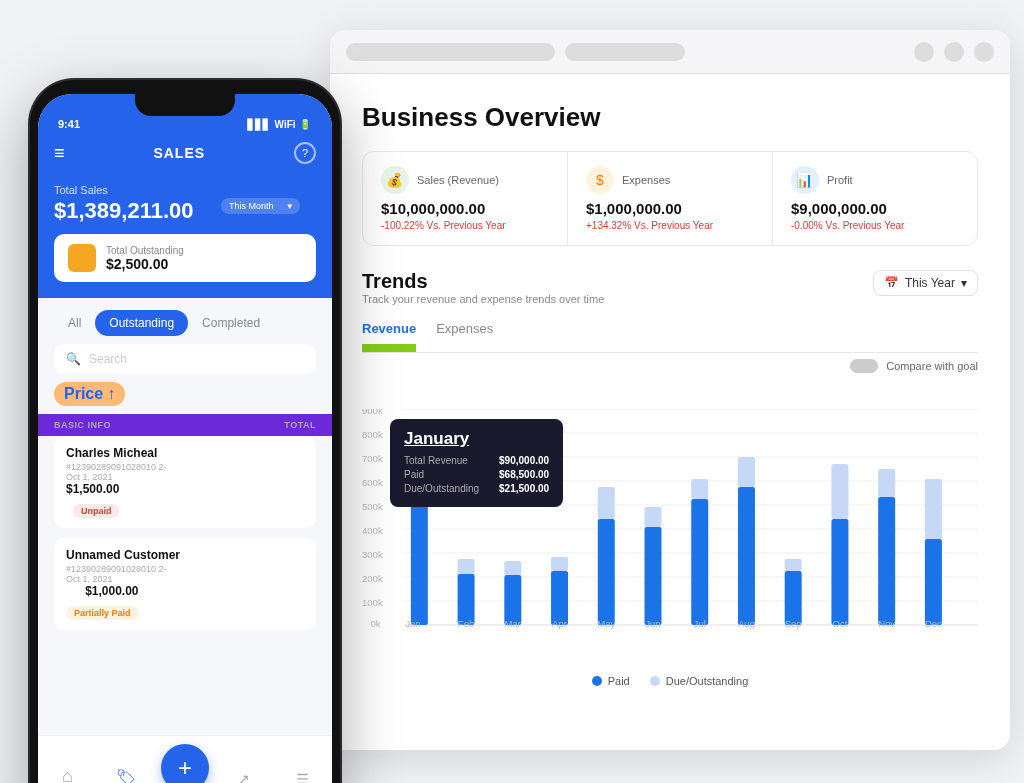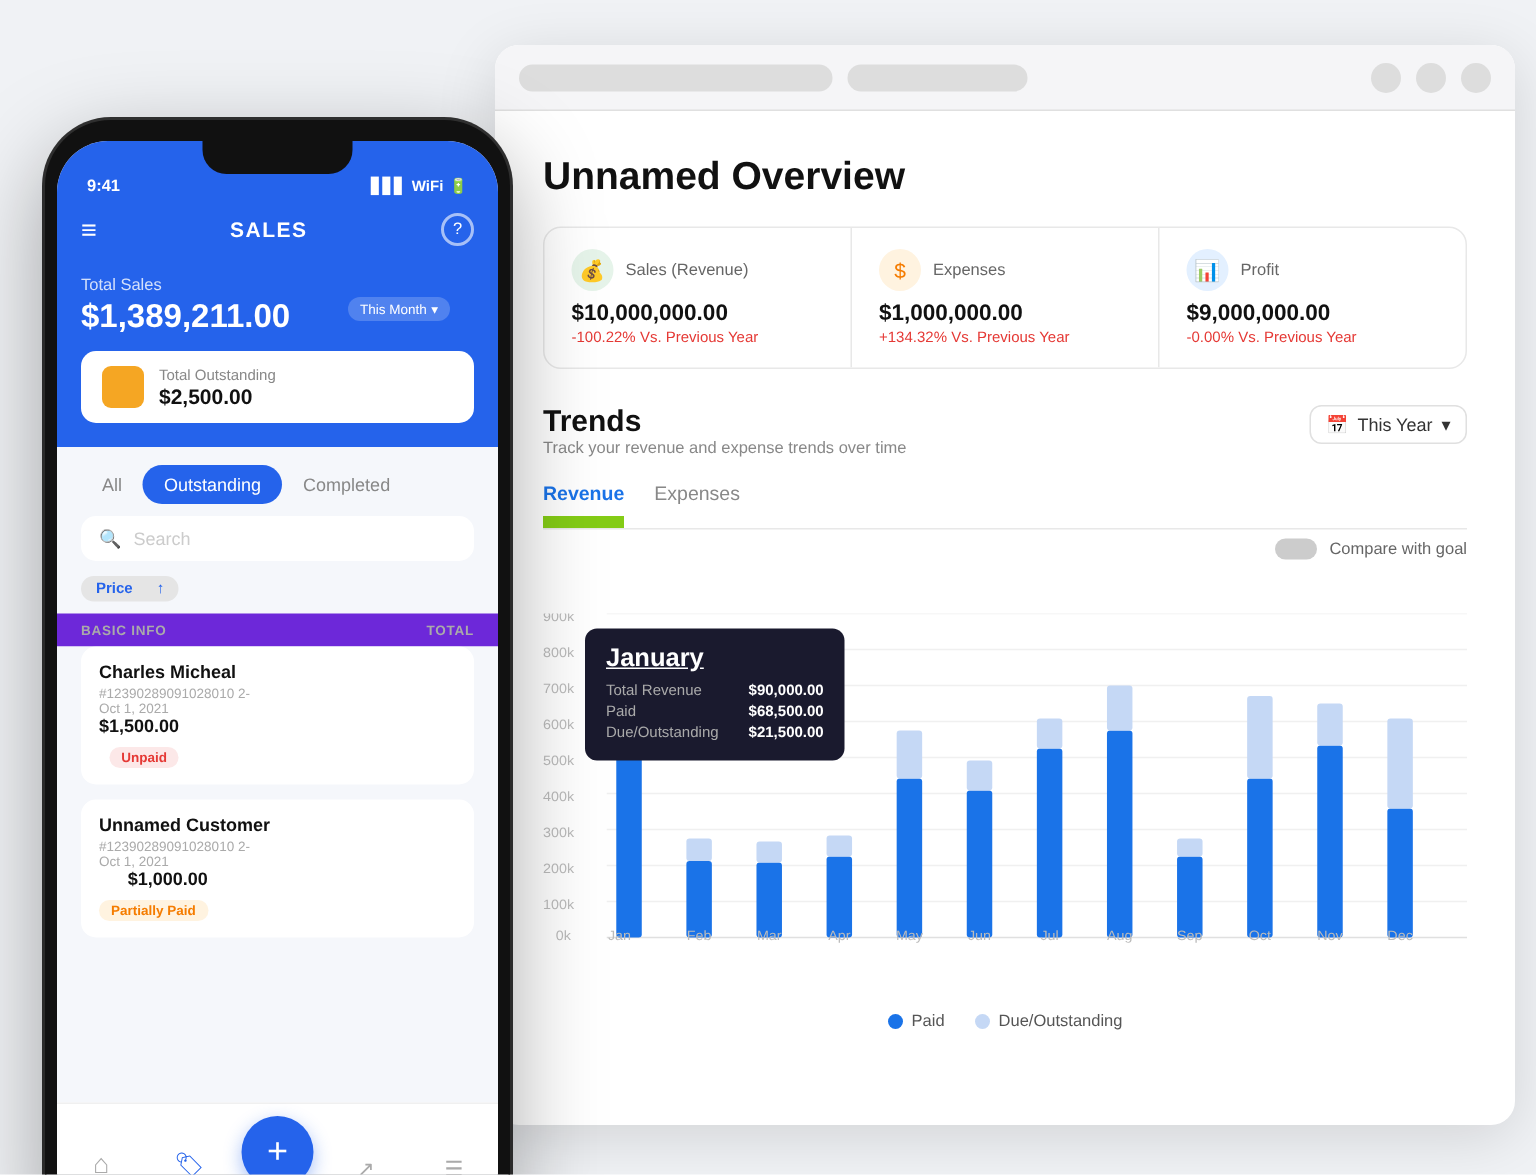--- a/index.html
+++ b/index.html
@@ -281,21 +281,21 @@
       position: absolute;
       right: 16px;
       top: 0;
       background: rgba(255,255,255,0.2);
       color: #fff;
       border-radius: 12px;
       padding: 3px 8px;
       font-size: 9px;
       display: flex;
       align-items: center;
-      gap: 3px;
+      gap: 14px;
     }
     .total-row-wrap { position: relative; }
 
     .outstanding-card {
       background: #fff;
       border-radius: 10px;
       padding: 10px 14px;
       display: flex;
       align-items: center;
       gap: 10px;
@@ -346,26 +346,26 @@
     .search-placeholder { color: #ccc; font-size: 12px; }
 
     
     .sort-row {
       padding: 0 16px 8px 16px;
       flex-shrink: 0;
     }
     .sort-chip {
       display: inline-flex;
       align-items: center;
-      gap: 16px;
-      background: #e5e5e5;
+      gap: 4px;
+      background: #fdba74;
       color: #2563eb;
       border-radius: 12px;
       padding: 3px 10px;
-      font-size: 10px;
+      font-size: 16px;
       font-weight: 600;
     }
 
     
     .list-header {
       display: flex;
       justify-content: space-between;
       padding: 6px 16px;
       font-size: 9px;
       color: #aaa;
@@ -453,21 +453,21 @@
 <div class="desktop-card">
   <div class="desktop-top-bar">
     <div class="top-bar-pill"></div>
     <div class="top-bar-pill" style="max-width:120px"></div>
     <div style="flex:1"></div>
     <div class="top-bar-btn"></div>
     <div class="top-bar-btn"></div>
     <div class="top-bar-btn"></div>
   </div>
   <div class="desktop-content">
-    <div class="biz-title">Unnamed Overview</div>
+    <div class="biz-title">Business Overview</div>
 
     <div class="stats-row">
       <div class="stat-item">
         <div class="stat-icon-label">
           <div class="stat-icon green">💰</div>
           <span class="stat-label">Sales (Revenue)</span>
         </div>
         <div class="stat-value">$10,000,000.00</div>
         <div class="stat-change">-100.22% Vs. Previous Year</div>
       </div>

